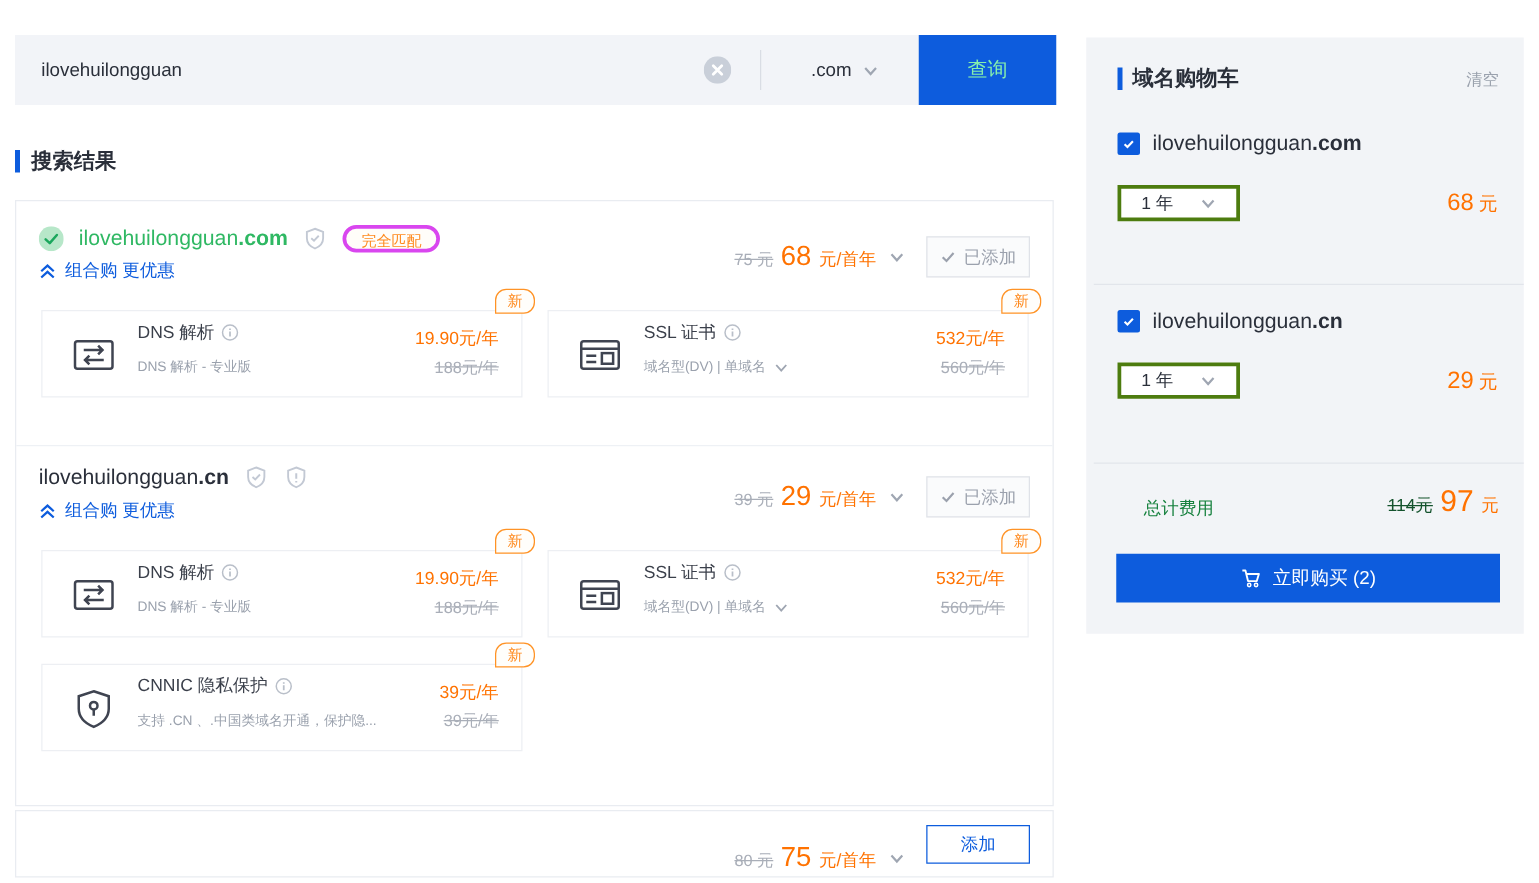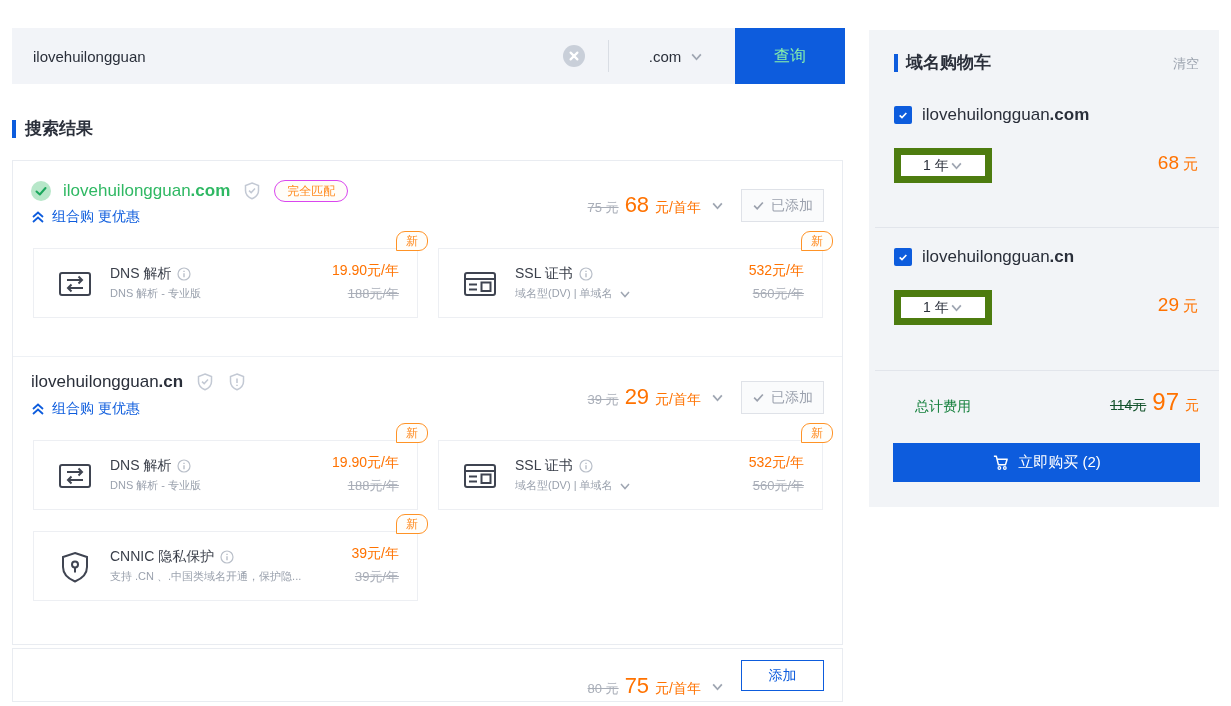--- a/index.html
+++ b/index.html
@@ -19,54 +19,54 @@
   .section-title { position:absolute; left:12px; top:117px; display:flex; align-items:center; gap:9px; font-size:17px; font-weight:700; color:#2a2f3a; }
   .bluebar { display:inline-block; width:4px; height:18px; background:#0d5cdd; }
 
   
   .results-card { position:absolute; left:12px; top:160px; width:831px; height:485px; background:#fff; border:1px solid #e9ecf1; }
   .row-divider { position:absolute; left:0; top:195px; width:100%; height:1px; background:#eef1f5; }
   .row-head { position:absolute; left:18px; display:flex; align-items:center; gap:12px; }
   .domain { font-size:17px; font-weight:500; color:#2a2f3a; white-space:nowrap; }
   .domain b { font-weight:700; }
   .domain.green { color:#2fb863; }
-  .match-pill { height:22px; line-height:20px; padding:0 12px; border:1px solid #d946ef; border-radius:11px; color:#ff8a1e; font-size:12px; background:#fffdf9; white-space:nowrap; }
+  .match-pill { height:22px; line-height:20px; padding:0 12px; border:3px solid #d946ef; border-radius:11px; color:#ff8a1e; font-size:12px; background:#fffdf9; white-space:nowrap; }
   .combo { position:absolute; left:18px; display:flex; align-items:center; gap:7px; color:#0d5cdd; font-size:14px; cursor:pointer; }
 
   .price-cluster { position:absolute; right:118px; display:flex; align-items:baseline; gap:6px; white-space:nowrap; }
   .old-price { color:#a9aeb8; font-size:13px; text-decoration:line-through; }
   .new-price { color:#ff7200; font-size:22px; }
   .price-unit { color:#ff7200; font-size:14px; }
   .chev-slot { align-self:center; display:flex; margin-left:4px; cursor:pointer; }
 
   .action-btn { position:absolute; left:728px; width:83px; height:33px; display:flex; align-items:center; justify-content:center; gap:6px; font-size:14px; font-family:inherit; cursor:pointer; }
   .action-btn.added { background:#fafbfc; border:1px solid #dfe2e8; color:#9ba1ad; }
   .action-btn.add { background:#fff; border:1px solid #0d5cdd; color:#0d5cdd; }
 
   
   .addon-card { position:absolute; width:385px; height:70px; background:#fff; border:1px solid #edeff3; }
   .addon-icon { position:absolute; left:23px; top:17px; }
-  .addon-title { position:absolute; left:76px; top:16px; font-size:14px; color:#3a3f4a; display:flex; align-items:center; gap:6px; white-space:nowrap; }
+  .addon-title { position:absolute; left:76px; top:8px; font-size:14px; color:#3a3f4a; display:flex; align-items:center; gap:6px; white-space:nowrap; }
   .addon-sub { position:absolute; left:76px; top:37px; font-size:11px; color:#9aa1ad; display:flex; align-items:center; gap:6px; white-space:nowrap; }
   .addon-price { position:absolute; right:18px; top:13px; font-size:14px; color:#ff7200; }
   .addon-old { position:absolute; right:18px; top:36px; font-size:13px; color:#a9aeb8; text-decoration:line-through; }
   .new-badge { position:absolute; width:32px; height:20px; line-height:18px; text-align:center; border:1px solid #ff9326; border-radius:9px 9px 9px 0; color:#ff8a1e; font-size:12px; background:#fffefb; z-index:2; }
 
   
   .row3-card { position:absolute; left:12px; top:648px; width:831px; height:54px; background:#fff; border:1px solid #e9ecf1; }
 
   
   .cart { position:absolute; left:869px; top:30px; width:350px; height:477px; background:#f2f4f7; }
   .cart-head { position:absolute; left:25px; top:21px; display:flex; align-items:center; gap:8px; font-size:17px; font-weight:700; color:#2a2f3a; }
   .cart-clear { position:absolute; right:20px; top:25px; font-size:13px; color:#9aa1ad; cursor:pointer; }
   .cart-item-head { position:absolute; left:25px; display:flex; align-items:center; gap:10px; }
   .checkbox { width:18px; height:18px; background:#0d5cdd; border-radius:2px; display:flex; align-items:center; justify-content:center; cursor:pointer; flex:none; }
   .cart-domain { font-size:17px; font-weight:500; color:#2a2f3a; white-space:nowrap; }
   .cart-domain b { font-weight:700; }
-  .term-select { position:absolute; left:25px; width:98px; height:35px; background:#fff; border:7px solid #4d7c0f; display:flex; align-items:center; justify-content:space-between; padding:0 22px; font-size:14px; color:#2a2f3a; cursor:pointer; }
+  .term-select { position:absolute; left:25px; width:98px; height:29px; background:#fff; border:3px solid #4d7c0f; display:flex; align-items:center; justify-content:space-between; padding:0 16px; font-size:14px; color:#2a2f3a; cursor:pointer; }
   .cart-price { position:absolute; right:21px; display:flex; align-items:baseline; gap:4px; color:#ff7200; }
   .cart-price .num { font-size:19px; }
   .cart-price .unit { font-size:15px; }
   .cart-divider { position:absolute; left:6px; right:0; height:1px; background:#e2e5eb; }
   .total-label { position:absolute; left:25px; top:368px; font-size:14px; color:#15803d;margin-left:21px; }
   .total-cluster { position:absolute; right:20px; top:358px; display:flex; align-items:baseline; gap:6px; }
   .total-old { font-size:14px; color:#14532d; text-decoration:line-through; }
   .total-new { font-size:24px; color:#ff7200; }
   .total-unit { font-size:14px; color:#ff7200; }
   .buy-btn { position:absolute; left:24px; top:413px; width:307px; height:39px; background:#0d5cdd; border:none; color:#fff; font-size:15px; font-family:inherit; display:flex; align-items:center; justify-content:center; gap:9px; cursor:pointer; }

